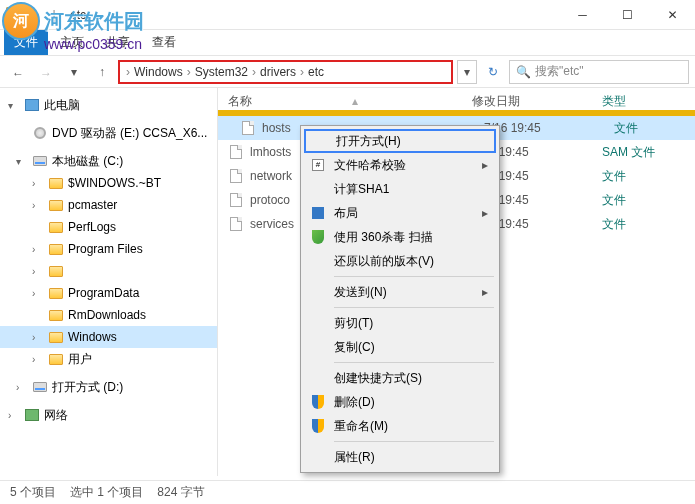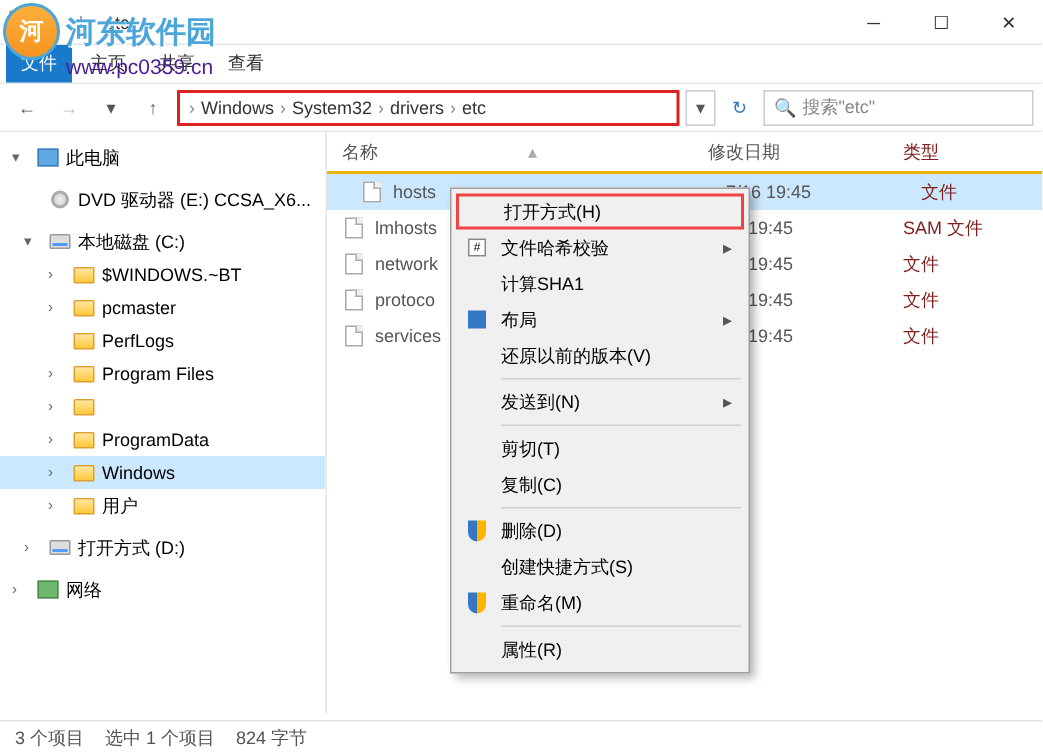--- a/index.html
+++ b/index.html
@@ -41,35 +41,35 @@
 .chev { width: 12px; display: inline-block; color: #666; font-size: 10px; }
 .ticon { width: 16px; height: 16px; display: inline-flex; align-items: center; justify-content: center; }
 .folder { background: linear-gradient(#ffe79e, #ffc83c); border-radius: 1px; width: 14px; height: 11px; border: 1px solid #e0a030; }
 .disk { width: 14px; height: 10px; background: #ddd; border: 1px solid #999; border-radius: 1px; }
 .disk::after { content: ""; display: block; width: 10px; height: 2px; background: #4f9cff; margin: 5px 0 0 1px; }
 .pc-icon { width: 14px; height: 12px; background: #5fa8e2; border: 1px solid #3c7fb8; }
 .dvd-icon { width: 12px; height: 12px; border-radius: 50%; border: 2px solid #aaa; background: radial-gradient(#eee, #ccc); }
 .net-icon { width: 14px; height: 12px; background: #6eb86e; border: 1px solid #4a8a4a; }
 
 .fileview { flex: 1; display: flex; flex-direction: column; }
-.headers { height: 28px; display: flex; align-items: center; border-bottom: 2px solid #eab308; padding-left: 10px; }
+.headers { height: 28px; display: flex; align-items: flex-end; border-bottom: 6px solid #eab308; padding-left: 10px; }
 .col-name { width: 244px; color: #555; }
 .col-date { width: 130px; color: #555; }
-.col-type { width: 80px; color: #7f1d1d; }
+.col-type { width: 80px; color: #0f766e; }
 .sort-arrow { color: #aaa; margin-left: 100px; }
 
 .file-row { height: 24px; display: flex; align-items: center; padding-left: 10px; }
 .file-row.selected { background: #cce8ff; padding-left: 22px; }
 .file-icon { width: 16px; height: 16px; display: inline-flex; align-items: center; justify-content: center; margin-right: 6px; }
 .doc-ic { width: 12px; height: 14px; background: #fff; border: 1px solid #aaa; position: relative; }
 .doc-ic::before { content: ""; position: absolute; top: -1px; right: -1px; width: 4px; height: 4px; background: #eee; border-left: 1px solid #aaa; border-bottom: 1px solid #aaa; }
 
 .context-menu { position: absolute; left: 300px; top: 125px; width: 200px; background: #f0f0f0; border: 1px solid #a0a0a0; box-shadow: 3px 3px 6px rgba(0,0,0,0.3); z-index: 100; padding: 3px; }
 .menu-item { height: 24px; display: flex; align-items: center; padding-left: 30px; position: relative; }
-.menu-item.highlighted { border: 2px solid #ef4444; }
+.menu-item.highlighted { border: 2px solid #3b82f6; }
 .menu-sep { height: 1px; background: #d0d0d0; margin: 3px 2px 3px 30px; }
 .menu-icon { position: absolute; left: 6px; width: 16px; height: 16px; display: flex; align-items: center; justify-content: center; }
 .menu-submenu-arrow { margin-left: auto; margin-right: 8px; color: #555; }
 .shield-b { width: 12px; height: 14px; background: linear-gradient(90deg, #3478c5 50%, #ffb400 50%); border-radius: 0 0 6px 6px; }
 .shield-g { width: 12px; height: 14px; background: linear-gradient(135deg, #6cbf4a, #3a9c3a); border-radius: 0 0 6px 6px; }
 .hash-ic { width: 12px; height: 12px; background: #fff; border: 1px solid #888; font-size: 8px; text-align: center; line-height: 10px; }
 .layout-ic { width: 12px; height: 12px; background: #3478c5; }
 
 .statusbar { height: 24px; border-top: 1px solid #e5e5e5; display: flex; align-items: center; padding: 0 10px; gap: 14px; color: #555; position: absolute; bottom: 0; left: 0; right: 0; }
 </style>
@@ -189,20 +189,27 @@
           <span class="folder"></span>
         </span>
       </div>
     <div class="tree-item l2">
         <span class="chev">›</span>
         <span class="ticon">
           <span class="folder"></span>
         </span>
         <span>ProgramData</span>
       </div>
+    <div class="tree-item l2">
+        <span class="chev"></span>
+        <span class="ticon">
+          <span class="folder"></span>
+        </span>
+        <span>RmDownloads</span>
+      </div>
     <div class="tree-item l2 selected">
         <span class="chev">›</span>
         <span class="ticon">
           <span class="folder"></span>
         </span>
         <span>Windows</span>
       </div>
     <div class="tree-item l2">
         <span class="chev">›</span>
         <span class="ticon">
@@ -292,53 +299,59 @@
     <span>计算SHA1</span>
   </div>
   <div class="menu-item">
     <span class="menu-icon">
         <span class="layout-ic"></span>
       </span>
     <span>布局</span>
     <span class="menu-submenu-arrow">▸</span>
   </div>
   <div class="menu-item">
+    <span class="menu-icon">
+        <span class="shield-g"></span>
+      </span>
+    <span>使用 360杀毒 扫描</span>
+  </div>
+  <div class="menu-item">
     <span>还原以前的版本(V)</span>
   </div>
   <div class="menu-sep"></div>
   <div class="menu-item">
     <span>发送到(N)</span>
     <span class="menu-submenu-arrow">▸</span>
   </div>
   <div class="menu-sep"></div>
   <div class="menu-item">
     <span>剪切(T)</span>
   </div>
   <div class="menu-item">
     <span>复制(C)</span>
   </div>
   <div class="menu-sep"></div>
   <div class="menu-item">
+    <span>创建快捷方式(S)</span>
+  </div>
+  <div class="menu-item">
     <span class="menu-icon">
         <span class="shield-b"></span>
       </span>
     <span>删除(D)</span>
   </div>
   <div class="menu-item">
-    <span>创建快捷方式(S)</span>
-  </div>
-  <div class="menu-item">
     <span class="menu-icon">
         <span class="shield-b"></span>
       </span>
     <span>重命名(M)</span>
   </div>
   <div class="menu-sep"></div>
   <div class="menu-item">
     <span>属性(R)</span>
   </div>
 </div>
 
 <div class="statusbar">
-  <span>3 个项目</span>
+  <span>5 个项目</span>
   <span>选中 1 个项目</span>
   <span>824 字节</span>
 </div>
 
 </body></html>

